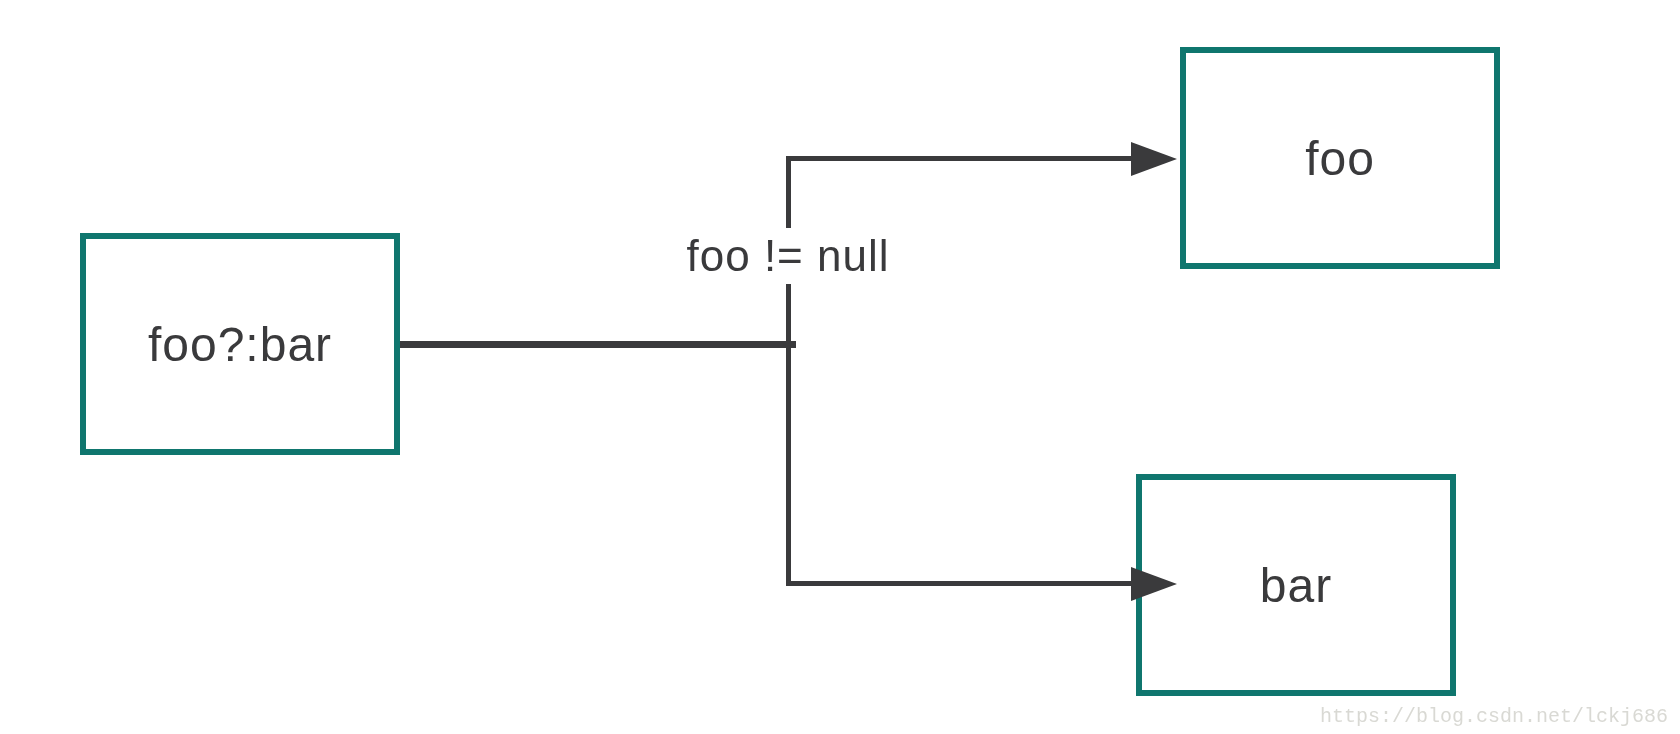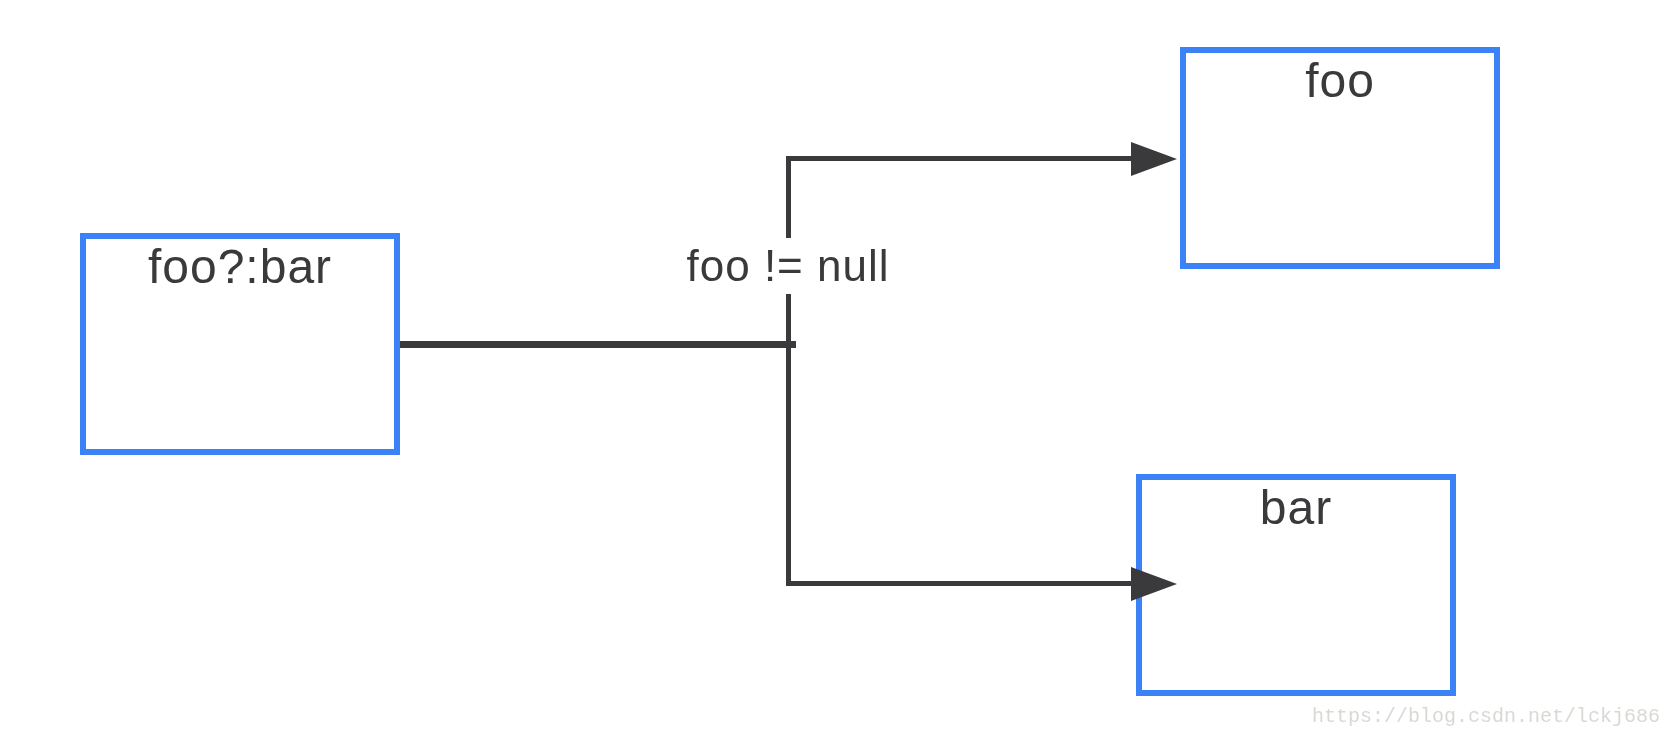--- a/index.html
+++ b/index.html
@@ -9,23 +9,24 @@
     width: 1680px;
     height: 734px;
     background: #ffffff;
     overflow: hidden;
     font-family: "Liberation Sans", sans-serif;
   }
   .node {
     position: absolute;
     width: 320px;
     height: 222px;
-    border: 6px solid #3b82f6;
+    border: 6px solid #0f766e;
     background: #ffffff;
     display: flex;
+    align-items: center;
     justify-content: center;
     font-size: 48px;
     color: #3a3a3c;
     letter-spacing: 1px;
   }
   .node-source { left: 80px;  top: 233px; }
   .node-true   { left: 1180px; top: 47px;  }
   .node-false  { left: 1136px; top: 474px; }
 
   .line { position: absolute; background: #3a3a3c; }
@@ -51,26 +52,26 @@
     height: 56px;
     background: #ffffff;
     display: flex;
     align-items: center;
     justify-content: center;
     font-size: 44px;
     color: #3a3a3c;
     white-space: nowrap;
     letter-spacing: 1px;
   }
-  .edge-label-top    { top: 238px; }
+  .edge-label-top    { top: 228px; }
   .edge-label-bottom { top: 437px; }
 
   .watermark {
     position: absolute;
-    right: 20px;
+    right: 12px;
     bottom: 6px;
     font-family: "Liberation Mono", monospace;
     font-size: 20px;
     color: #d9d9d4;
     letter-spacing: 0px;
     white-space: nowrap;
   }
 </style>
 </head>
 <body>

